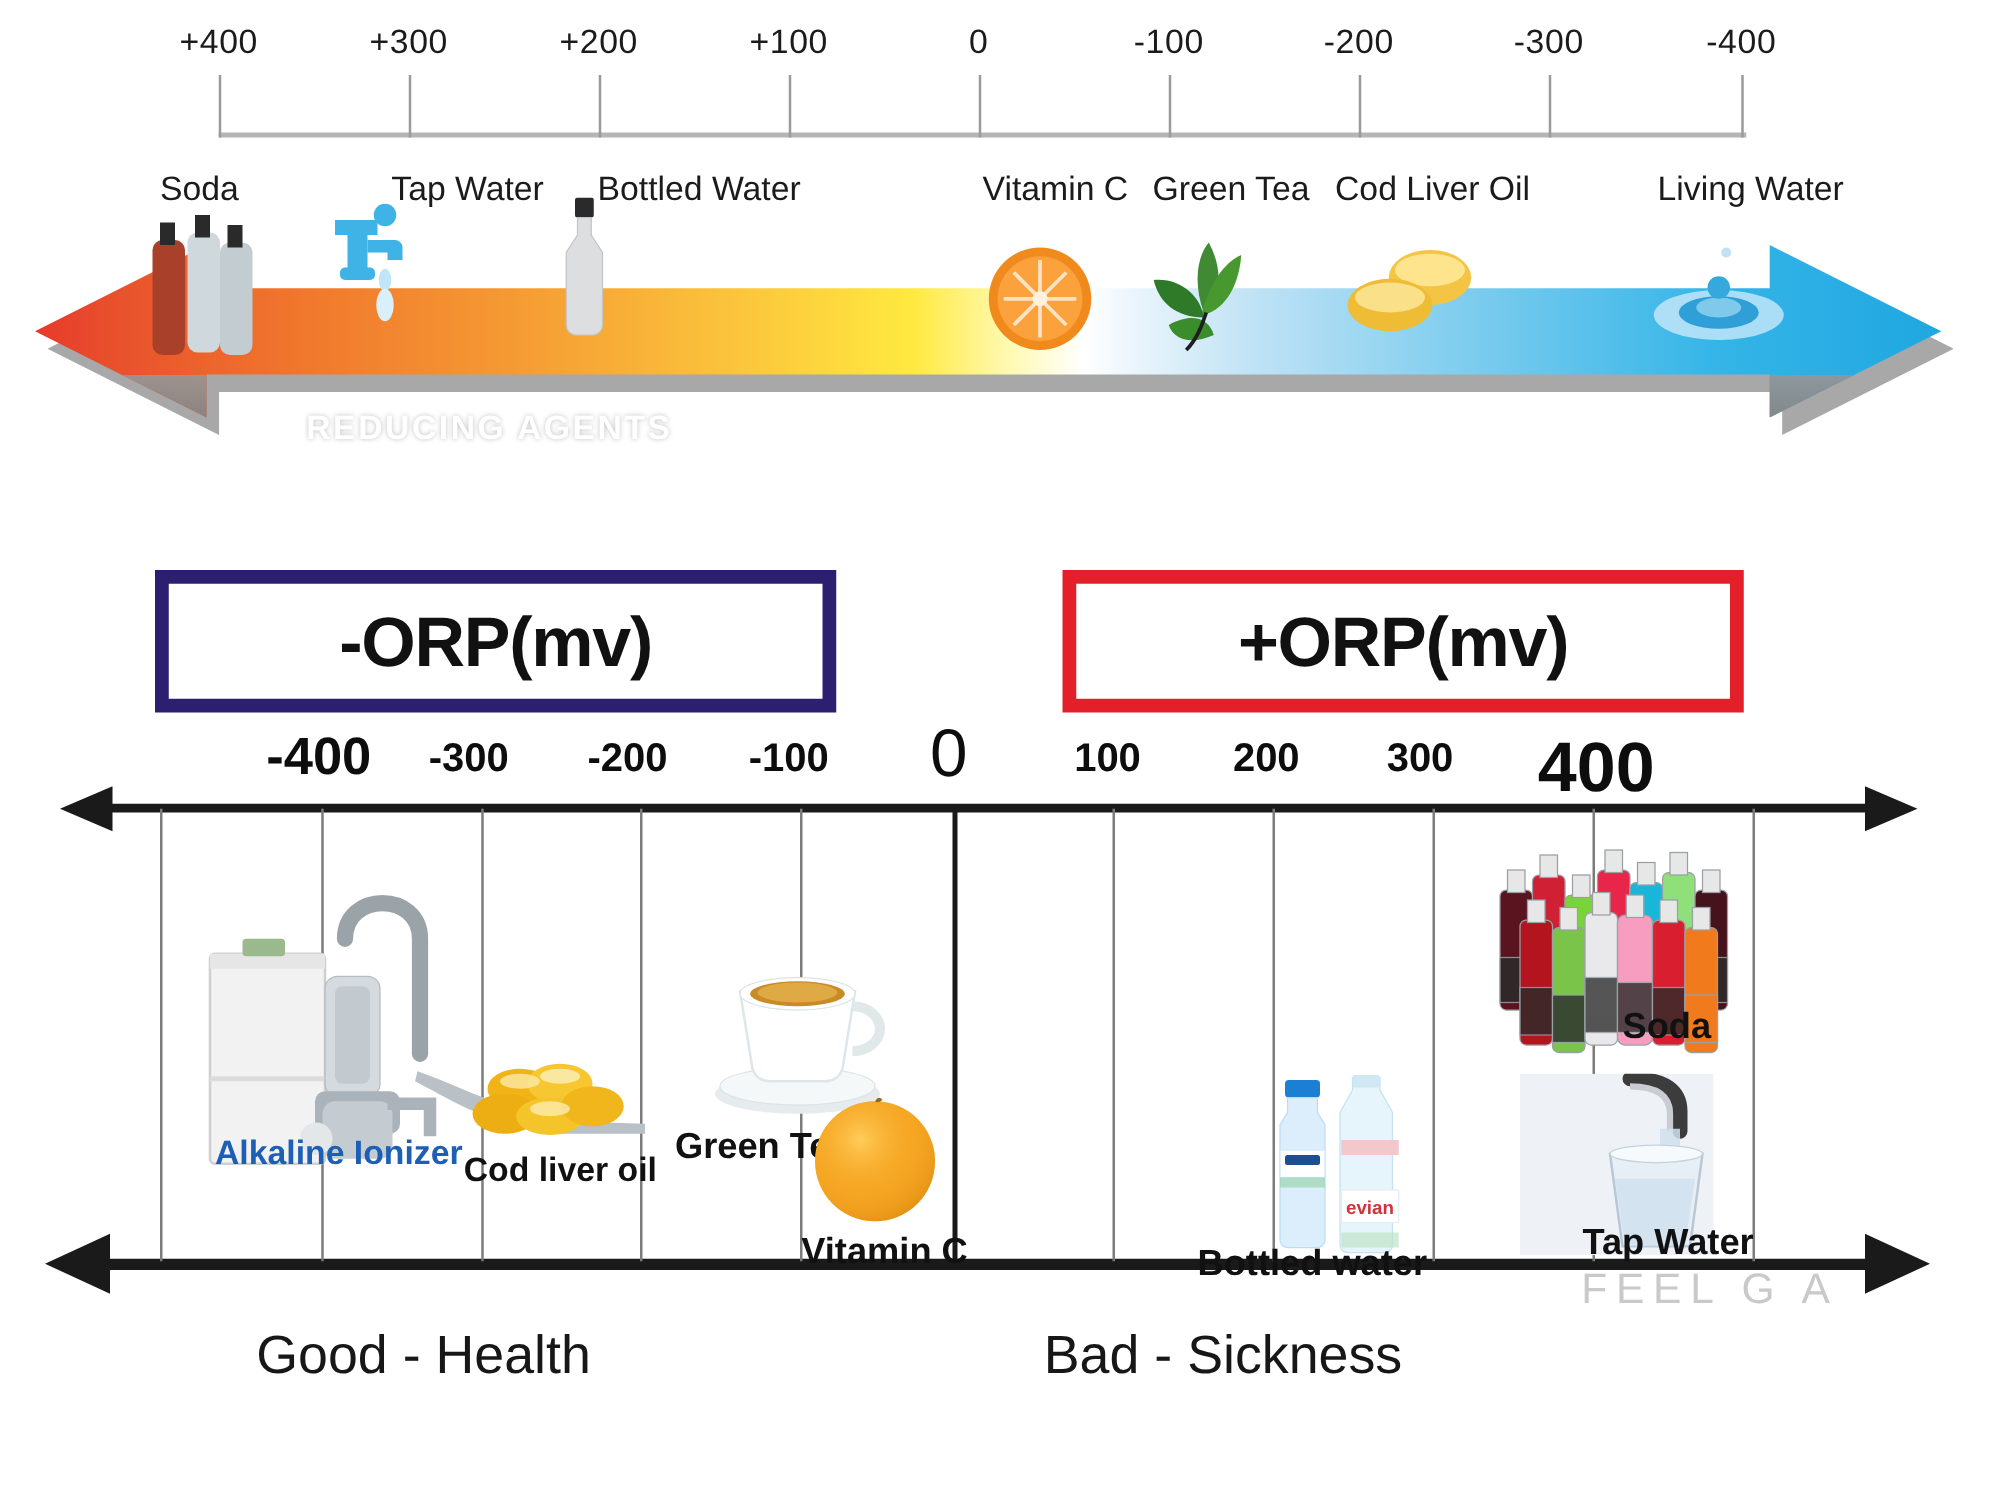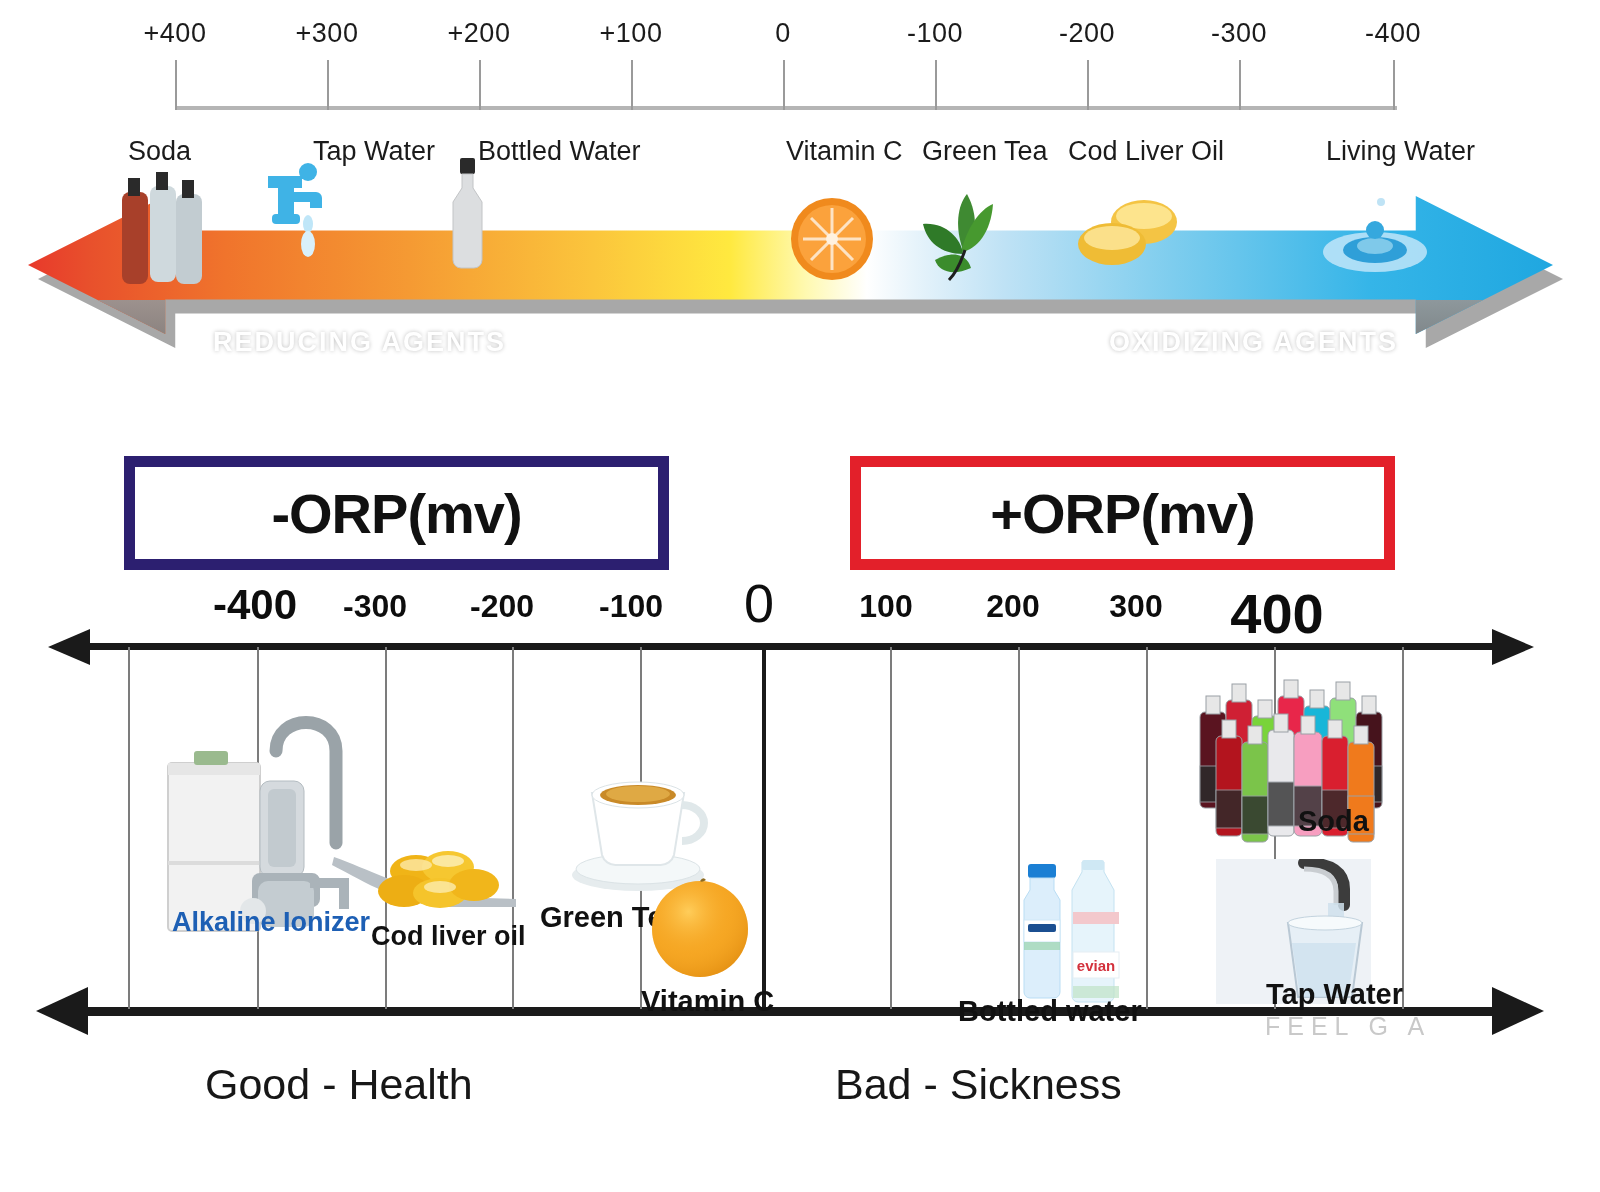--- a/index.html
+++ b/index.html
@@ -51,20 +51,21 @@
   }
   #band-gray:after {
     content:""; position:absolute; left:0; right:0; bottom:0; height:46px;
     background: linear-gradient(180deg, rgba(150,150,150,.92), rgba(128,128,128,.95));
   }
   .band-text {
     position: absolute; bottom: 8px; color: #ffffff; font-weight: bold;
     font-size: 27px; letter-spacing: 2px;
     text-shadow: 0 0 4px rgba(0,0,0,.25);
     font-family: "Liberation Sans", sans-serif;
+    margin-left: 32px;
   }
   #band-text-reducing { left: 185px; }
   #band-text-oxidizing { right: 175px; }
 
   .top-item-label {
     position: absolute; font-size: 27px; color: #1b1b1b;
     white-space: nowrap; font-family: "Liberation Sans", sans-serif;
   }
 
   
@@ -140,21 +141,21 @@
   
   .conclusion {
     position: absolute; top: 1060px; font-size: 43px; color: #171717;
     white-space: nowrap; font-family: "Liberation Sans", sans-serif;
   }
   #conclusion-good { left: 205px; }
   #conclusion-bad  { left: 835px; }
 
   #watermark {
     position: absolute; left: 1265px; top: 1012px;
-    font-size: 25px; letter-spacing: 7px; color: #c9c9c9;
+    font-size: 34px; letter-spacing: 7px; color: #c9c9c9;
     font-family: "Liberation Sans", sans-serif; white-space: nowrap;
   }
   .ill { position: absolute; }
 </style>
 </head>
 <body>
 
 <div id="root">
 
   <div id="top-panel">
@@ -180,21 +181,20 @@
     <div class="top-tick-label" style="left:935px;top:18px">-100</div>
     <div class="top-tick-label" style="left:1087px;top:18px">-200</div>
     <div class="top-tick-label" style="left:1239px;top:18px">-300</div>
     <div class="top-tick-label" style="left:1393px;top:18px">-400</div>
 
     <div id="band-wrap">
       <div id="band-shadow"></div>
       <div id="band"></div>
       <div id="band-gray"></div>
       <div class="band-text" id="band-text-reducing">REDUCING AGENTS</div>
-      <div class="band-text" id="band-text-oxidizing">OXIDIZING AGENTS</div>
     </div>
 
     <div class="top-item-label" style="left:128px;top:136px">Soda</div>
     <div class="top-item-label" style="left:313px;top:136px">Tap Water</div>
     <div class="top-item-label" style="left:478px;top:136px">Bottled Water</div>
     <div class="top-item-label" style="left:786px;top:136px">Vitamin C</div>
     <div class="top-item-label" style="left:922px;top:136px">Green Tea</div>
     <div class="top-item-label" style="left:1068px;top:136px">Cod Liver Oil</div>
     <div class="top-item-label" style="left:1326px;top:136px">Living Water</div>
 

